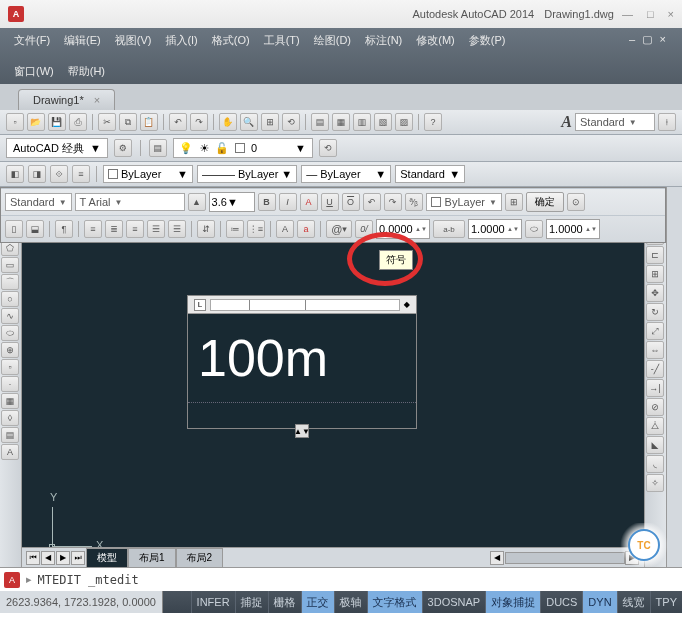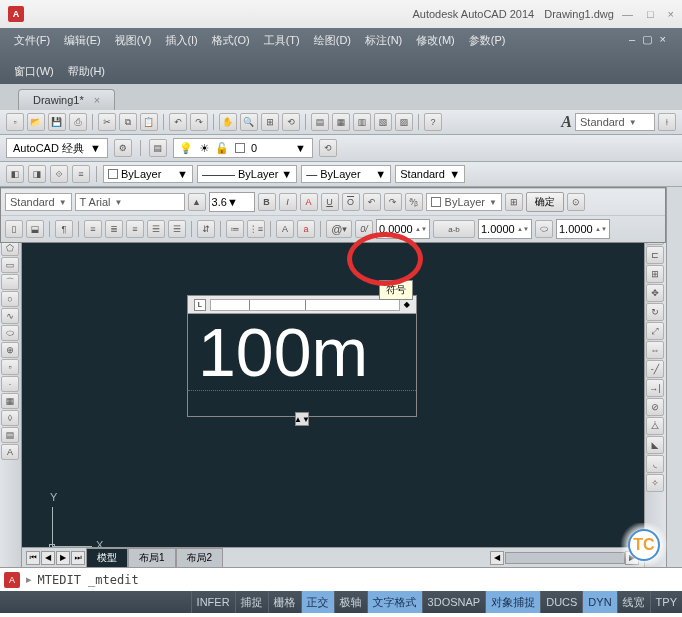--- a/index.html
+++ b/index.html
@@ -40,36 +40,36 @@
 .spinner{height:20px;background:#fff;border:1px solid #a0a0a0;display:inline-flex;align-items:center;padding:0 2px;font-size:10px;min-width:54px;}
 .spinner .spn-btn{display:flex;flex-direction:column;margin-left:auto;font-size:6px;line-height:6px;color:#666;}
 .red-circle{position:absolute;border:5px solid #e03030;border-radius:50%;width:76px;height:54px;pointer-events:none;z-index:10;}
 .tooltip{position:absolute;background:#ffffe0;border:1px solid #888;padding:2px 6px;font-size:10px;z-index:9;}
 .mtext-box{position:absolute;border:1px solid #888;background:rgba(20,40,50,0.3);}
 .mtext-ruler{height:18px;background:#e8e8e8;border-bottom:1px solid #999;position:relative;display:flex;align-items:center;padding:0 6px;}
 .ruler-L{background:#fff;border:1px solid #888;width:12px;height:12px;font-size:8px;display:flex;align-items:center;justify-content:center;}
 .ruler-track{flex:1;height:12px;background:#fff;border:1px solid #aaa;margin:0 4px;position:relative;}
 .ruler-track::before{content:"";position:absolute;left:20%;top:0;bottom:0;width:1px;background:#888;}
 .ruler-track::after{content:"";position:absolute;left:50%;top:0;bottom:0;width:1px;background:#888;}
-.mtext-content{color:#fff;font-size:68px;font-family:Arial;padding:4px 10px;line-height:1;}
+.mtext-content{color:#fff;font-size:52px;font-family:Arial;padding:18px 10px;line-height:1;}
 .mtext-handle{position:absolute;bottom:-10px;left:50%;transform:translateX(-50%);width:14px;height:14px;background:#e0e0e0;border:1px solid #888;font-size:8px;display:flex;align-items:center;justify-content:center;}
 .ucs{position:absolute;bottom:20px;left:30px;color:#a8b8b8;font-size:10px;}
 .bottom-tabs{height:20px;background:#d4d9de;display:flex;align-items:center;border-top:1px solid #999;padding:0 4px;gap:0;}
 .bt-nav{width:14px;height:14px;border:1px solid #999;background:#e8e8e8;font-size:8px;display:flex;align-items:center;justify-content:center;margin-right:1px;}
 .bt-tab{padding:2px 10px;background:#c0c6cc;border:1px solid #999;border-bottom:none;font-size:10px;}
 .bt-tab.active{background:#1a2a33;color:#fff;}
 .cmdline{height:24px;background:#fff;border-top:1px solid #999;display:flex;align-items:center;padding:0 4px;gap:6px;}
 .cmd-icon{width:16px;height:16px;background:#c83232;color:#fff;font-size:9px;display:flex;align-items:center;justify-content:center;border-radius:2px;}
 .cmd-text{font-family:Consolas,monospace;font-size:12px;color:#444;}
 .statusbar{height:22px;background:linear-gradient(#4a545e,#3a444e);display:flex;align-items:center;color:#c8d0d8;font-size:10px;}
 .coords{padding:0 6px;background:#d8dde2;color:#555;height:100%;display:flex;align-items:center;border-right:1px solid #888;min-width:160px;}
 .st-btn{padding:0 5px;height:100%;display:flex;align-items:center;border-left:1px solid #5a6470;color:#c8d0d8;}
 .st-btn.blue{background:#7daee0;color:#1a3050;}
 .watermark{position:absolute;bottom:50px;right:12px;display:flex;align-items:center;gap:6px;z-index:20;background:radial-gradient(circle,#fff 40%,transparent 70%);padding:6px 10px;}
-.wm-logo{width:32px;height:32px;border:2px solid #4a90d0;border-radius:50%;display:flex;align-items:center;justify-content:center;color:#f0a030;font-weight:bold;font-size:16px;}
+.wm-logo{width:32px;height:32px;border:2px solid #4a90d0;border-radius:50%;display:flex;align-items:center;justify-content:center;color:#f0a030;font-weight:bold;font-size:10px;}
 .wm-text .t1{font-size:14px;color:#444;font-weight:bold;}
 .wm-text .t2{font-size:9px;color:#888;}
 </style>
 </head>
 <body>
 
 <div class="titlebar">
   <div class="app-icon">A</div>
   <div class="titlebar-text">
     <span>Autodesk AutoCAD 2014</span>&nbsp;&nbsp;&nbsp;<span>Drawing1.dwg</span>
@@ -258,33 +258,33 @@
         <span class="tb-sep"></span>
         <span class="tb-icon">A</span>
         <span class="tb-icon" style="color:#c33">a</span>
         <span class="tb-sep"></span>
         <span class="tb-icon" style="width:26px"><span>@</span>▾</span>
         <span class="tb-icon ital">0/</span>
         <div class="spinner">
             <span>0.0000</span>
             <span class="spn-btn">▲▼</span>
           </div>
-        <span class="tb-icon" style="width:42px;font-size:8px">a-b</span>
+        <span class="tb-icon" style="width:32px;font-size:8px">a-b</span>
         <div class="spinner">
             <span>1.0000</span>
             <span class="spn-btn">▲▼</span>
           </div>
         <span class="tb-icon">⬭</span>
         <div class="spinner">
             <span>1.0000</span>
             <span class="spn-btn">▲▼</span>
           </div>
       </div>
       <div class="red-circle" style="top:44px;left:346px;"></div>
-      <div class="tooltip" style="top:92px;left:378px;">符号</div>
+      <div class="tooltip" style="top:62px;left:378px;">符号</div>
     </div>
 
     <div class="mtext-box" style="top:108px;left:165px;width:230px;">
       <div class="mtext-ruler">
         <div class="ruler-L">L</div>
         <div class="ruler-track"></div>
         <span style="font-size:8px">◆</span>
       </div>
       <div class="mtext-content">100m</div>
       <div style="height:26px;border-top:1px dotted #667;"></div>
@@ -337,20 +337,21 @@
   <div class="scroll-v"></div>
 </div>
 
 <div class="cmdline">
   <div class="cmd-icon">A</div>
   <span style="color:#888">▸</span>
   <span class="cmd-text">MTEDIT _mtedit</span>
 </div>
 
 <div class="statusbar">
+  <div class="coords">2623.9364, 1723.1928, 0.0000</div>
   <div style="flex:1"></div>
   <div class="st-btn">INFER</div>
   <div class="st-btn">捕捉</div>
   <div class="st-btn">栅格</div>
   <div class="st-btn blue">正交</div>
   <div class="st-btn">极轴</div>
   <div class="st-btn blue">文字格式</div>
   <div class="st-btn">3DOSNAP</div>
   <div class="st-btn blue">对象捕捉</div>
   <div class="st-btn">DUCS</div>

